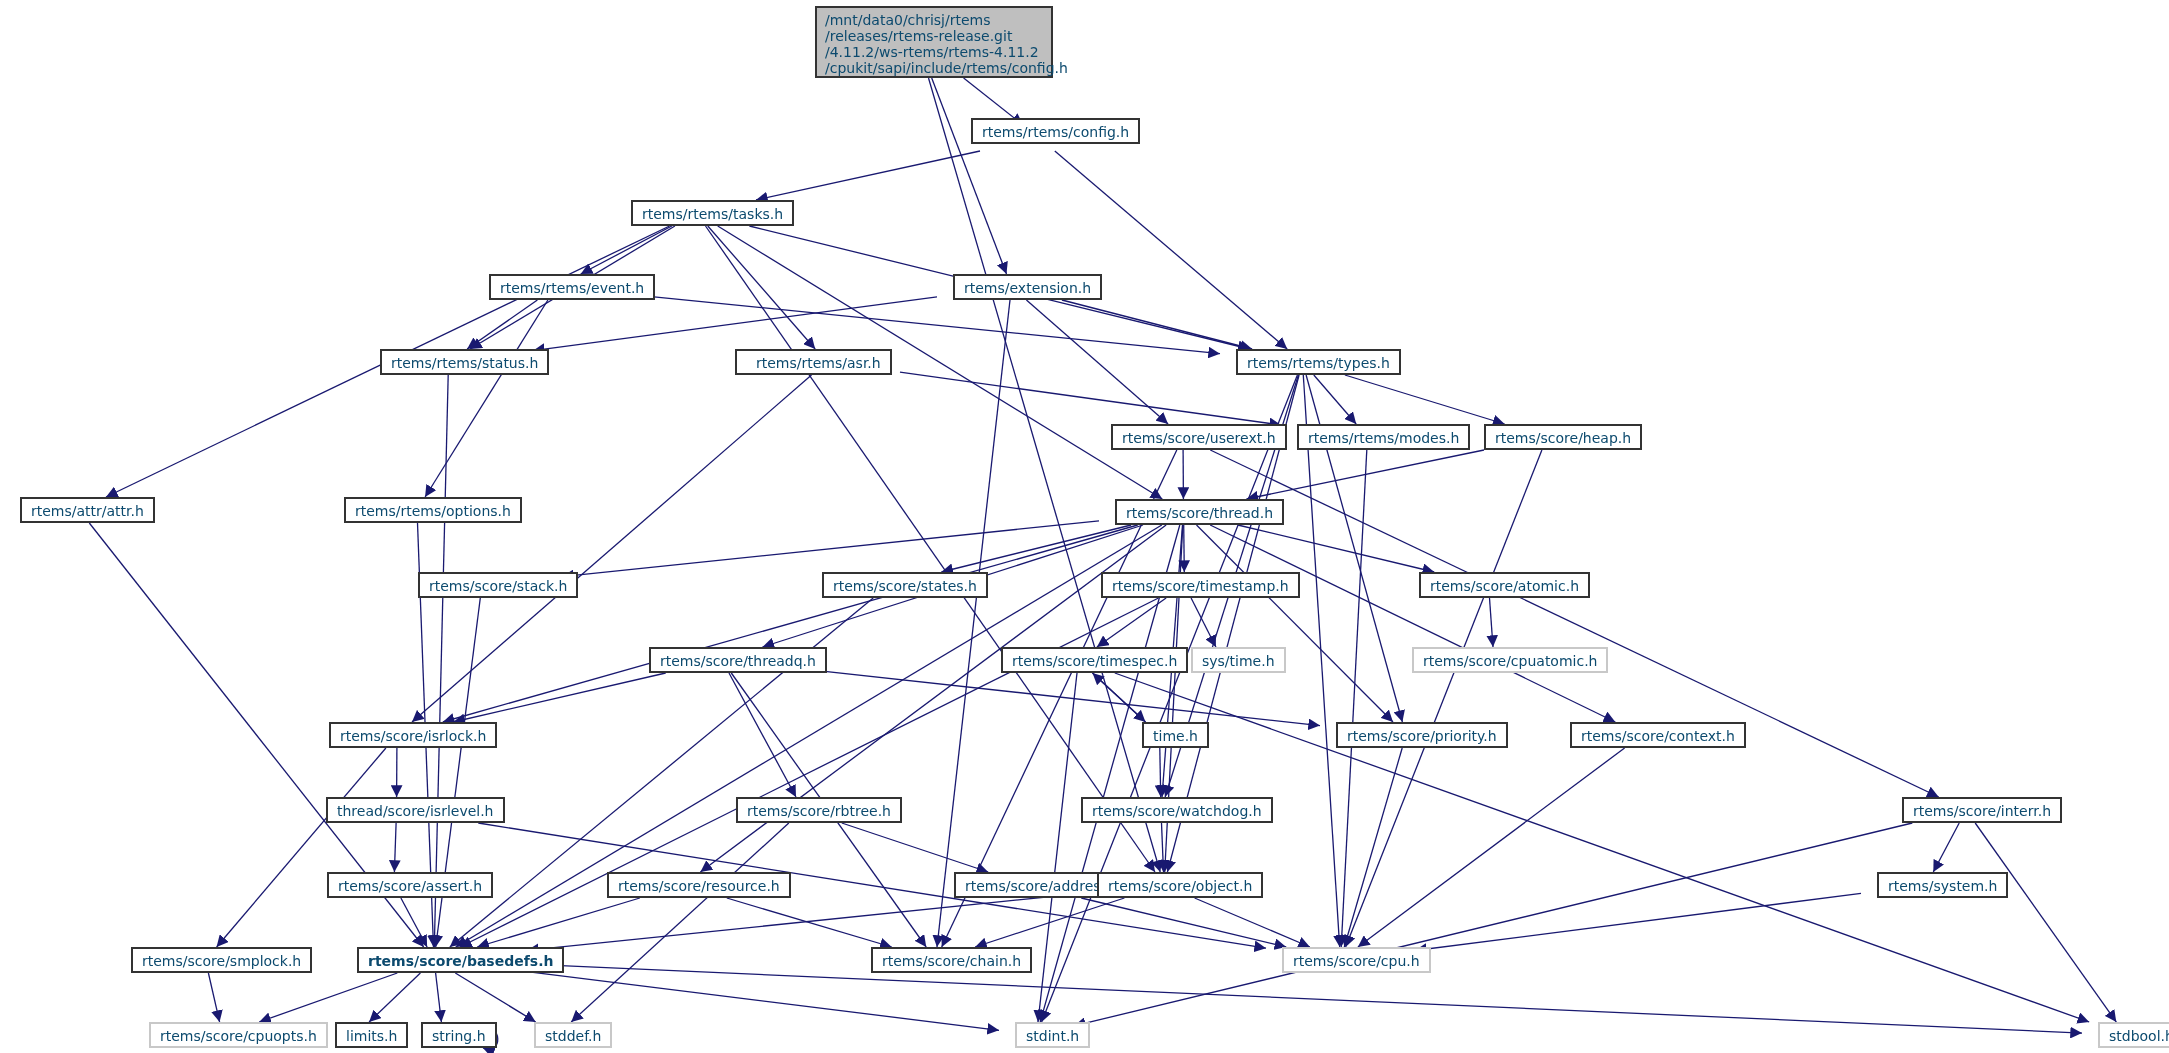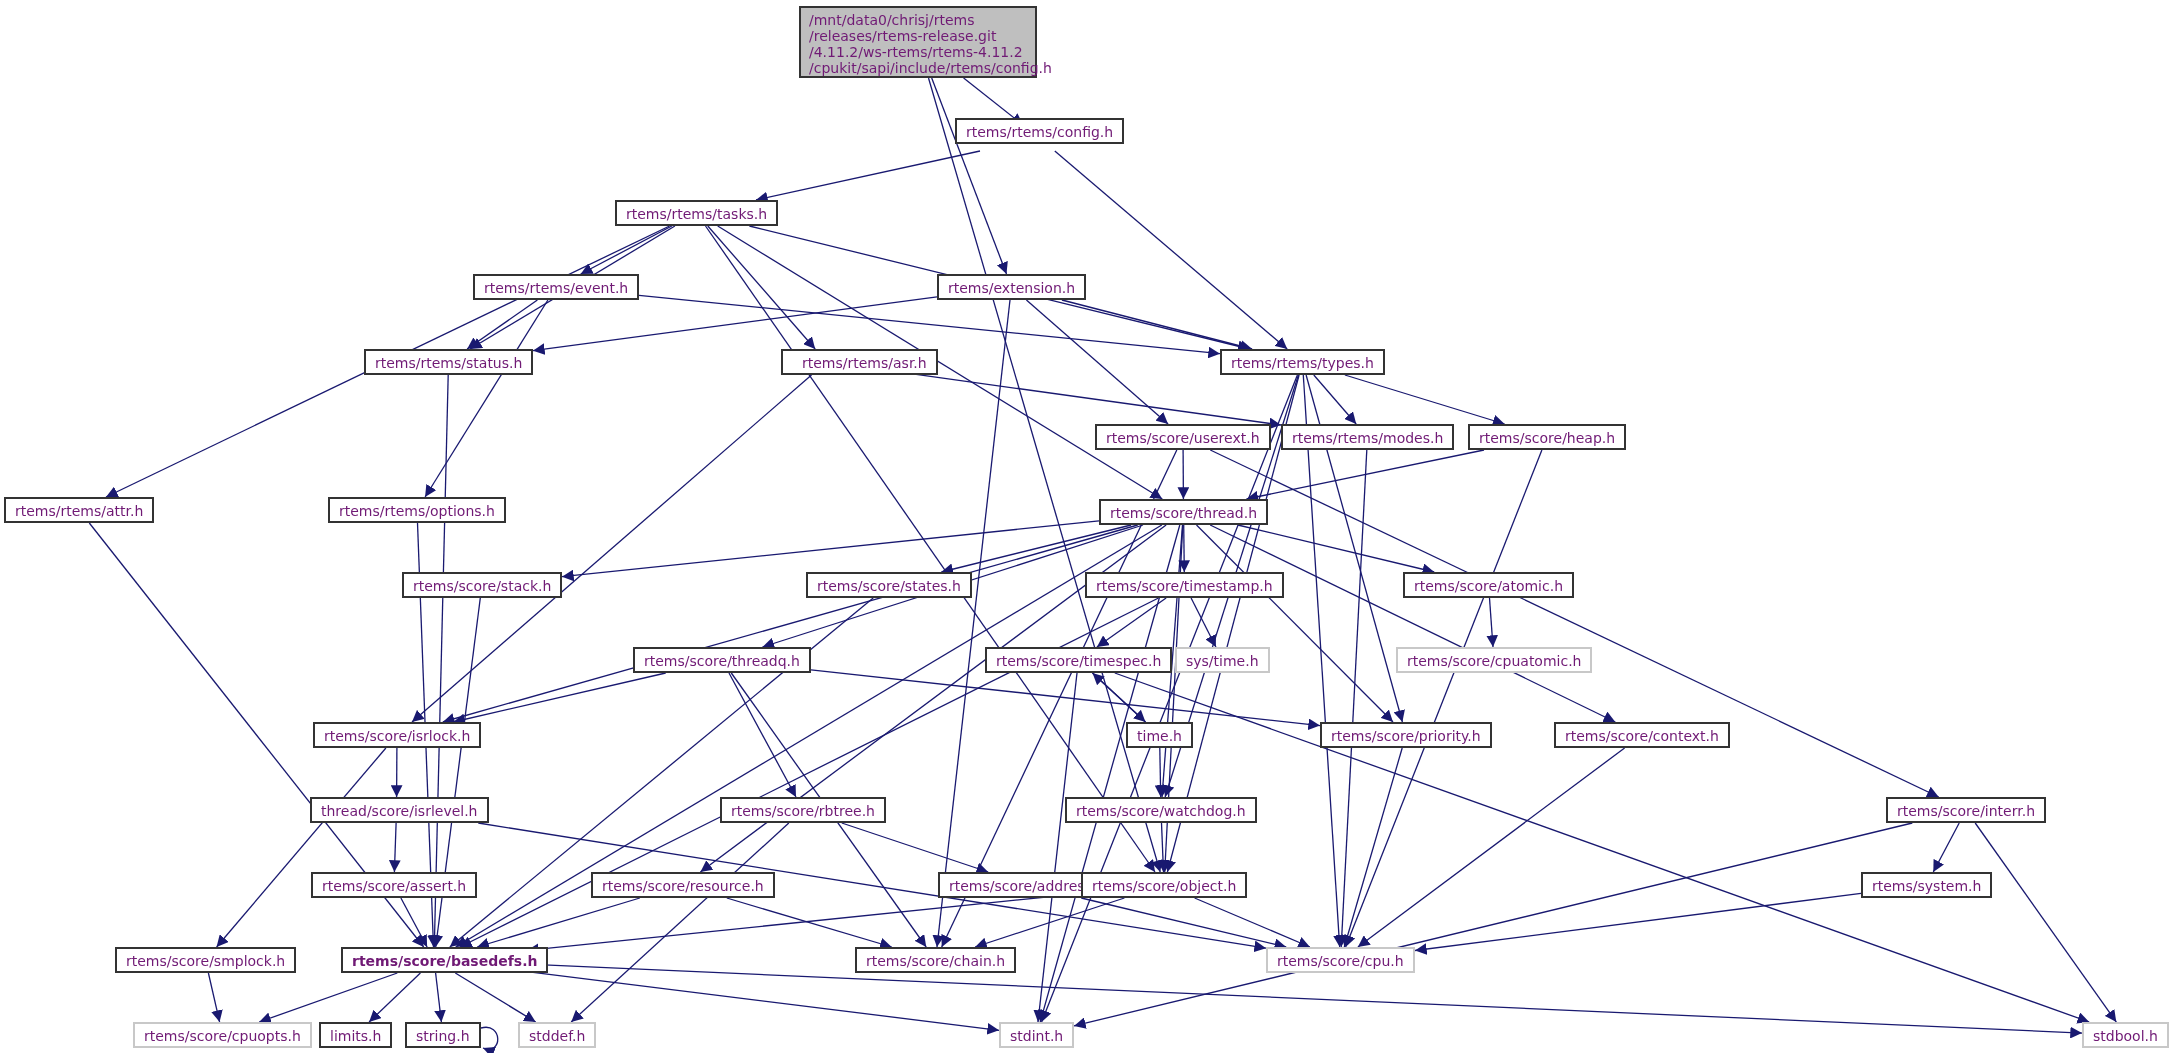--- a/index.html
+++ b/index.html
@@ -1,23 +1,23 @@
 <!DOCTYPE html>
 <html><head>
 <meta charset="utf-8">
 <style>
   html, body { margin: 0; padding: 0; background: #ffffff; }
   body { width: 2169px; height: 1053px; position: relative; overflow: hidden;
          font-family: "DejaVu Sans", sans-serif; }
   #graph { position: absolute; left: 0; top: 0; width: 2169px; height: 1053px; }
   svg#edges { position: absolute; left: 0; top: 0; }
   .node { position: absolute; box-sizing: border-box; background: #ffffff;
-          border: 2px solid #333333; color: #701a75; font-size: 14px;
+          border: 2px solid #333333; color: #0c4a6e; font-size: 14px;
           line-height: 24px; height: 26px; padding: 0 9px; white-space: nowrap;
-          text-align: center; cursor: pointer; }
+          text-align: center; cursor: pointer; margin-left: 16px; }
   .node.ext { border-color: #c8c8c8; }
   .node.root { background: #bfbfbf; height: 72px; line-height: 16px;
                padding: 4px 8px; text-align: left; white-space: pre; font-size: 14px; }
 </style>
 </head>
 <body>
 
 <div id="graph">
   <svg id="edges" width="2169" height="1053">
     <defs>
@@ -122,26 +122,26 @@
 
   <div class="node root" id="n-root" style="left: 799px; top: 6px; width: 238px;">/mnt/data0/chrisj/rtems
 /releases/rtems-release.git
 /4.11.2/ws-rtems/rtems-4.11.2
 /cpukit/sapi/include/rtems/config.h</div>
   <div class="node" id="n-config" style="left: 955px; top: 118px;">rtems/rtems/config.h</div>
   <div class="node" id="n-tasks" style="left: 615px; top: 200px;">rtems/rtems/tasks.h</div>
   <div class="node" id="n-event" style="left: 473px; top: 274px;">rtems/rtems/event.h</div>
   <div class="node" id="n-extension" style="left: 937px; top: 274px;">rtems/extension.h</div>
   <div class="node" id="n-status" style="left: 364px; top: 349px;">rtems/rtems/status.h</div>
-  <div class="node" id="n-asr" style="left: 781px; top: 349px; padding-left: 19px;">rtems/rtems/asr.h</div>
+  <div class="node" id="n-asr" style="left: 719px; top: 349px; padding-left: 19px;">rtems/rtems/asr.h</div>
   <div class="node" id="n-types" style="left: 1220px; top: 349px;">rtems/rtems/types.h</div>
   <div class="node" id="n-userext" style="left: 1095px; top: 424px;">rtems/score/userext.h</div>
   <div class="node" id="n-modes" style="left: 1281px; top: 424px;">rtems/rtems/modes.h</div>
   <div class="node" id="n-heap" style="left: 1468px; top: 424px;">rtems/score/heap.h</div>
-  <div class="node" id="n-attr" style="left: 4px; top: 497px;">rtems/rtems/attr.h</div>
+  <div class="node" id="n-attr" style="left: 4px; top: 497px;">rtems/attr/attr.h</div>
   <div class="node" id="n-options" style="left: 328px; top: 497px;">rtems/rtems/options.h</div>
   <div class="node" id="n-thread" style="left: 1099px; top: 499px;">rtems/score/thread.h</div>
   <div class="node" id="n-stack" style="left: 402px; top: 572px;">rtems/score/stack.h</div>
   <div class="node" id="n-states" style="left: 806px; top: 572px;">rtems/score/states.h</div>
   <div class="node" id="n-timestamp" style="left: 1085px; top: 572px;">rtems/score/timestamp.h</div>
   <div class="node" id="n-atomic" style="left: 1403px; top: 572px;">rtems/score/atomic.h</div>
   <div class="node" id="n-timespec" style="left: 985px; top: 647px;">rtems/score/timespec.h</div>
   <div class="node ext" id="n-systime" style="left: 1175px; top: 647px;">sys/time.h</div>
   <div class="node ext" id="n-cpuatomic" style="left: 1396px; top: 647px;">rtems/score/cpuatomic.h</div>
   <div class="node" id="n-threadq" style="left: 633px; top: 647px;">rtems/score/threadq.h</div>

